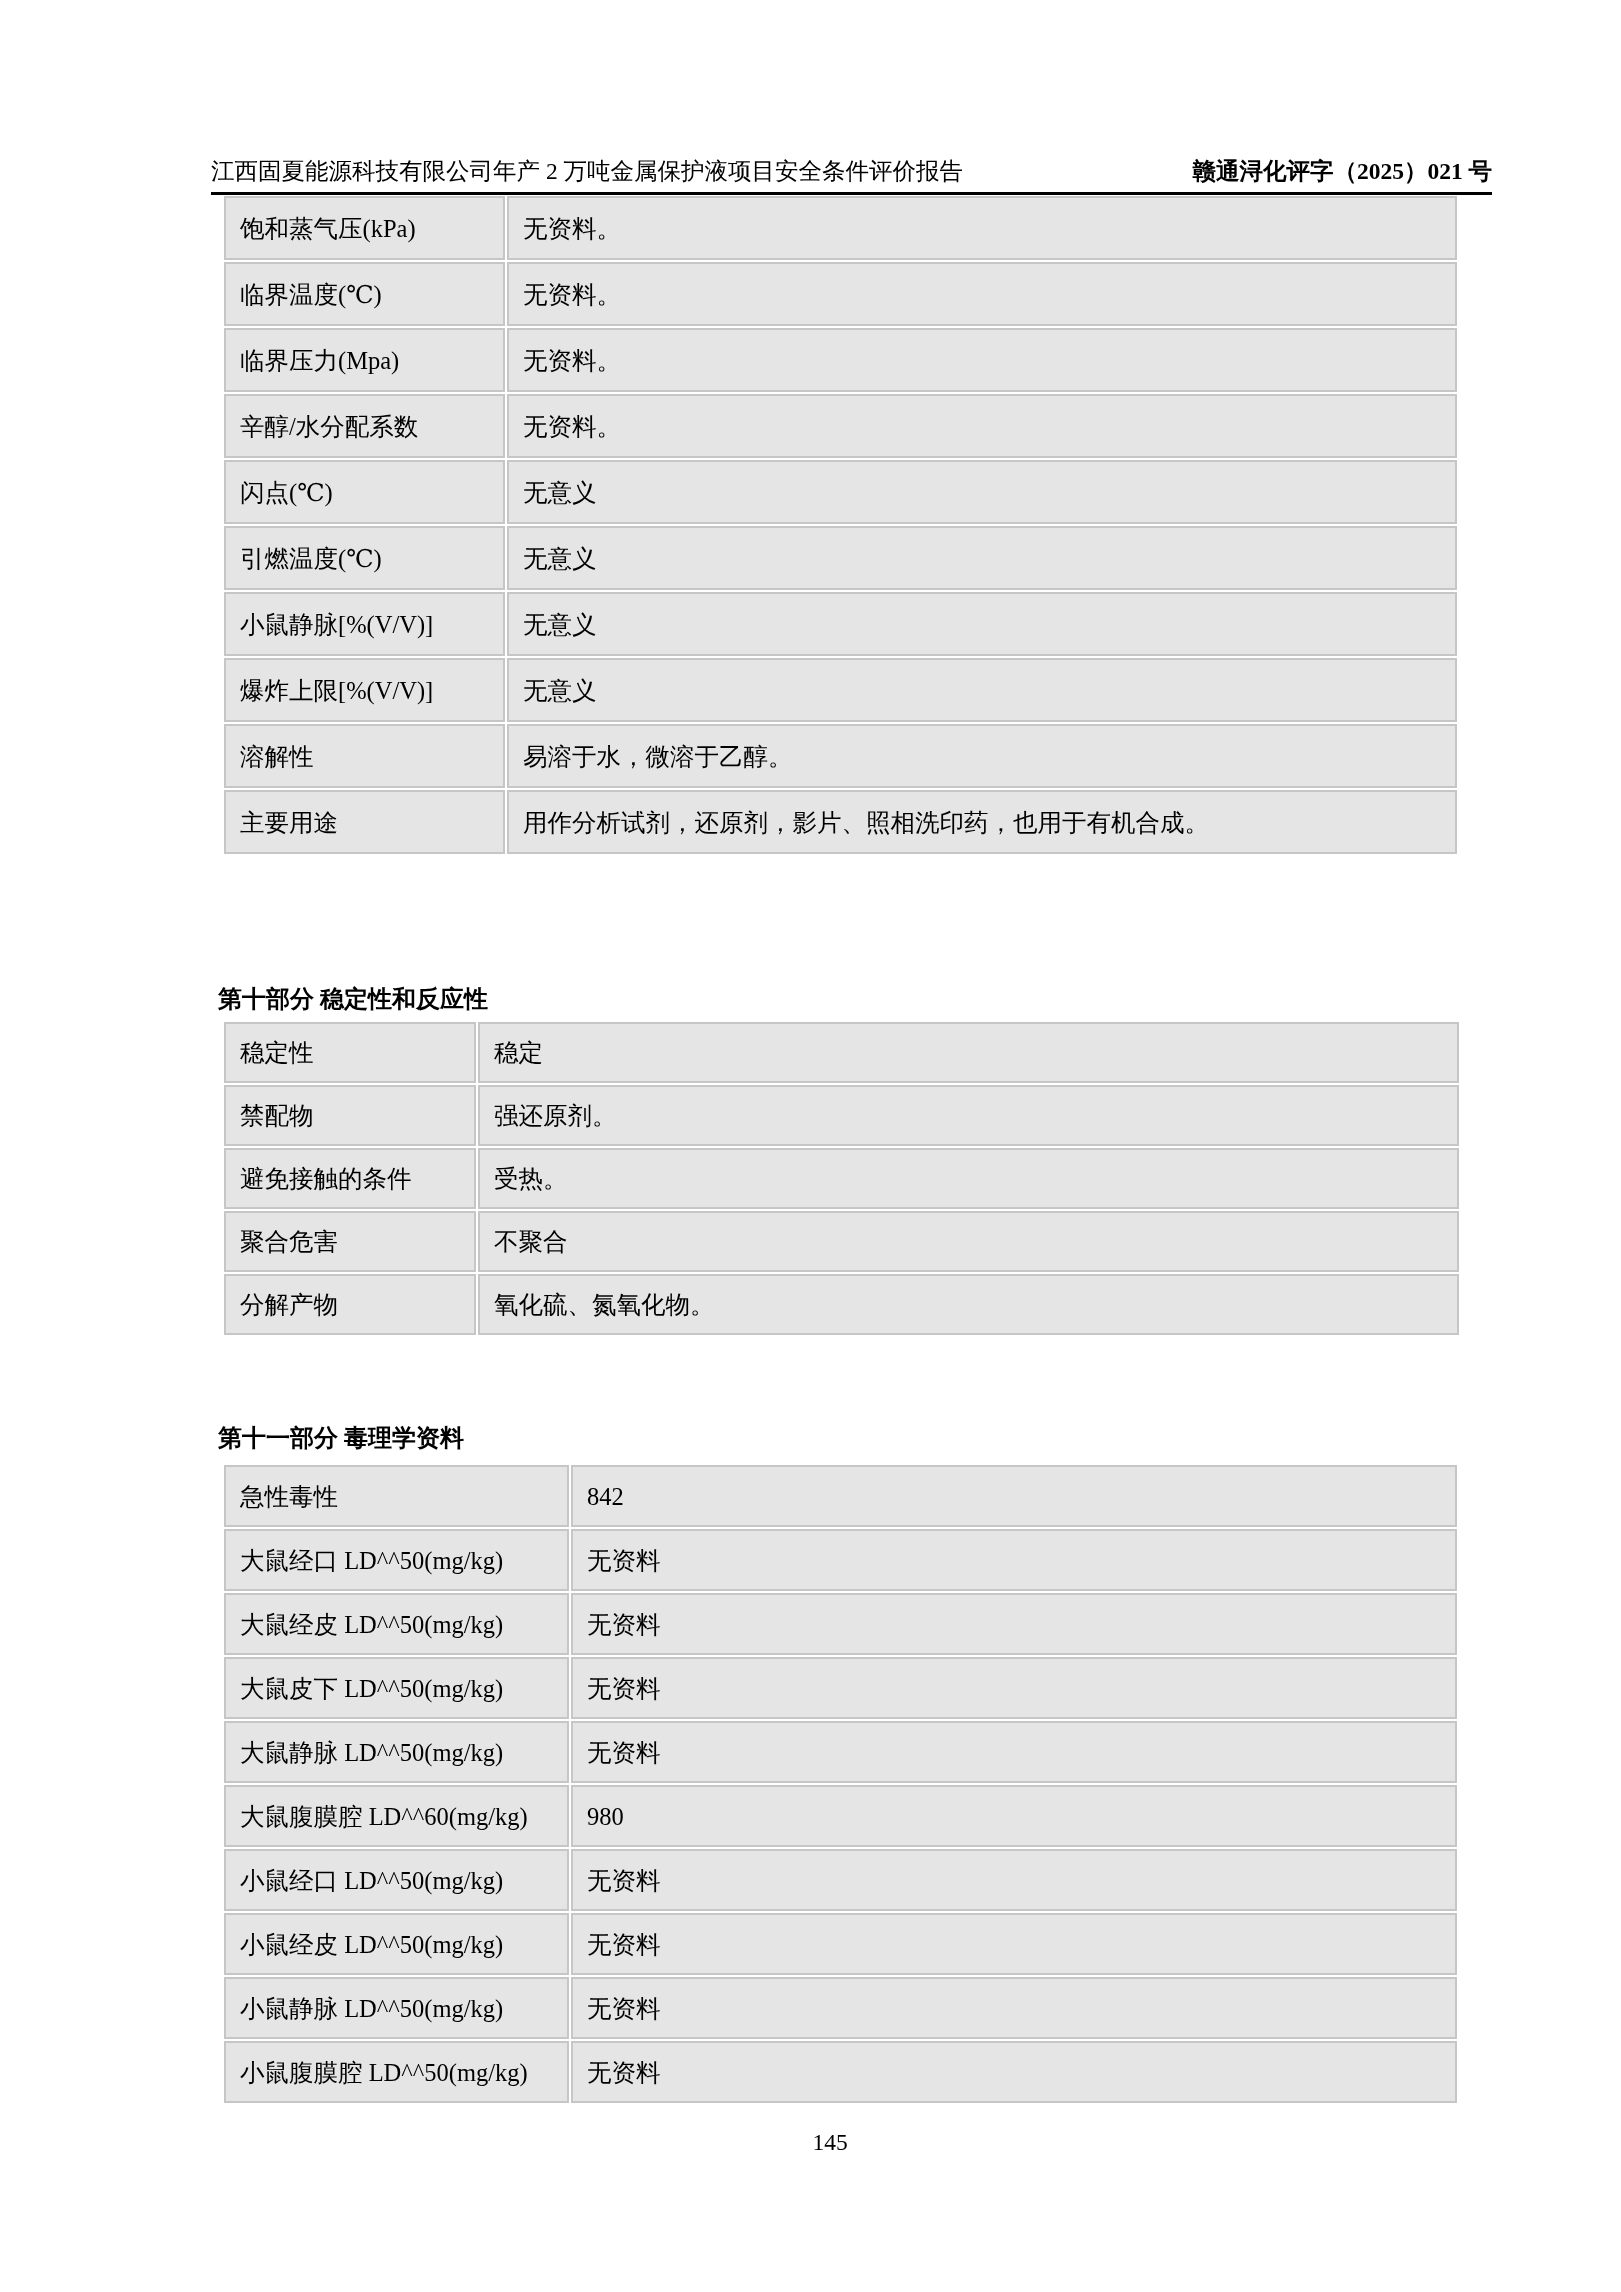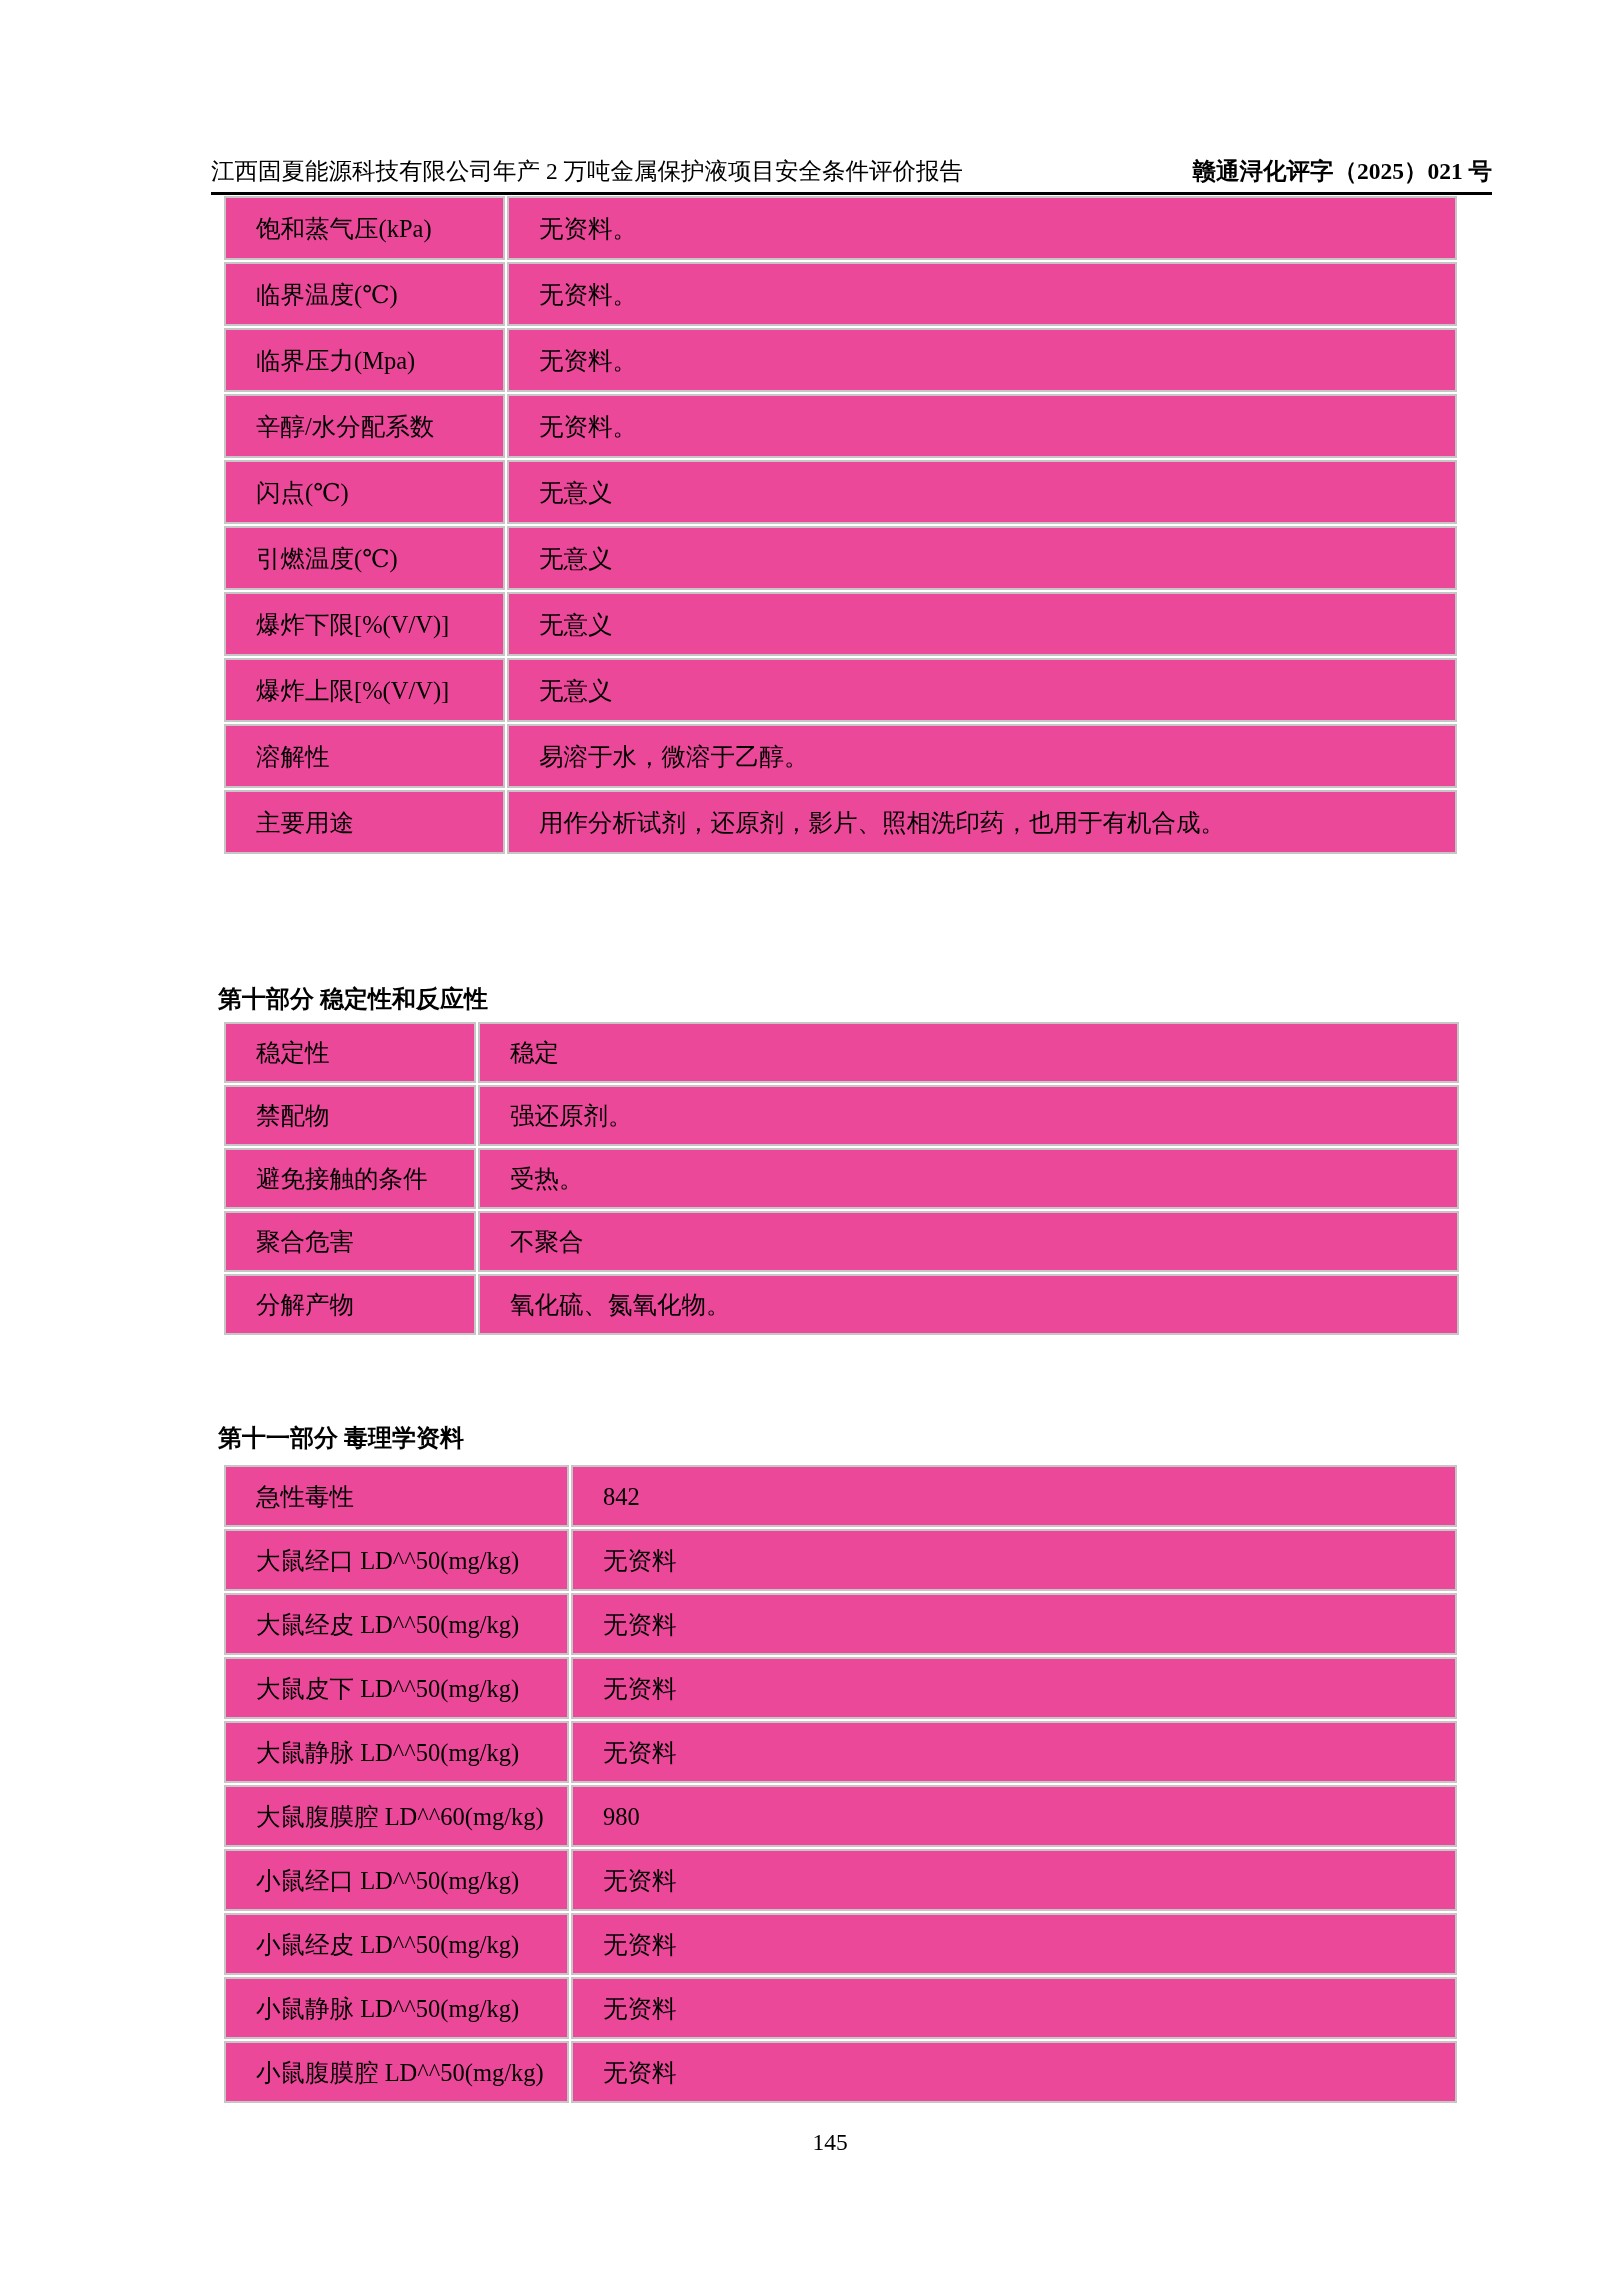--- a/index.html
+++ b/index.html
@@ -33,23 +33,23 @@
   
   table.dt {
     position: absolute;
     border-collapse: separate;
     border-spacing: 2px;
     table-layout: fixed;
   }
   table.dt td {
     box-sizing: border-box;
     border: 2.9px solid #c6c6c6;
-    background: #ec4899;
+    background: #e5e5e5;
     vertical-align: middle;
-    padding: 0 30px;
+    padding: 0 14px;
     font-size: 24.5px;
     line-height: 29px;
     white-space: nowrap;
     overflow: hidden;
   }
   table.t1 { left: 222px; top: 194px; width: 1237px; }
   table.t1 td { height: 64px; }
   table.t1 td.c1 { width: 281px; }
 
   table.t2 { left: 222px; top: 1020px; width: 1239px; }
@@ -110,21 +110,21 @@
       </tr>
       <tr>
         <td class="c1">闪点(℃)</td>
         <td>无意义</td>
       </tr>
       <tr>
         <td class="c1">引燃温度(℃)</td>
         <td>无意义</td>
       </tr>
       <tr>
-        <td class="c1">爆炸下限[%(V/V)]</td>
+        <td class="c1">小鼠静脉[%(V/V)]</td>
         <td>无意义</td>
       </tr>
       <tr>
         <td class="c1">爆炸上限[%(V/V)]</td>
         <td>无意义</td>
       </tr>
       <tr>
         <td class="c1">溶解性</td>
         <td>易溶于水，微溶于乙醇。</td>
       </tr>

